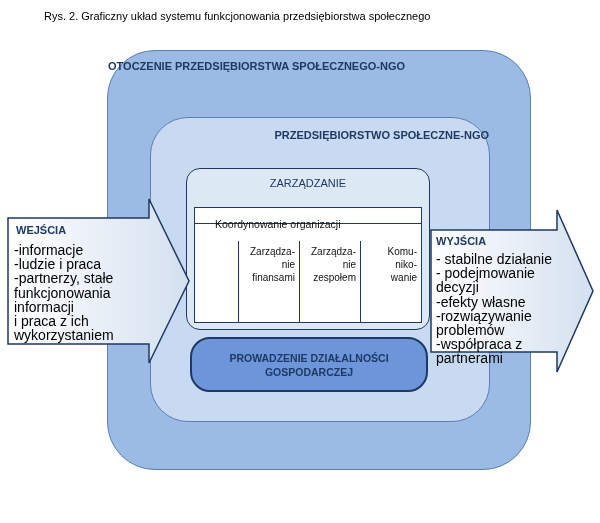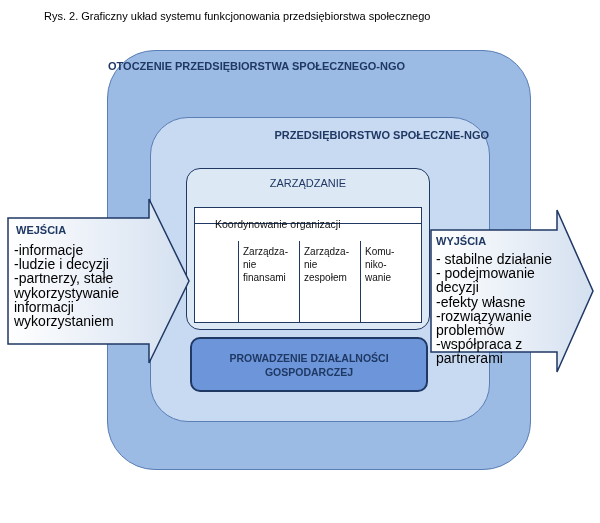--- a/index.html
+++ b/index.html
@@ -28,25 +28,25 @@
   .inner-box .box-title{margin-top:11px;text-align:right;font-size:11px;font-weight:bold;color:var(--navy);}
 
   .mgmt-box{position:absolute;left:186px;top:168px;width:244px;height:162px;
     background:var(--mgmt);border:1.5px solid var(--navy);border-radius:14px;}
   .mgmt-title{margin-top:8px;text-align:center;font-size:11px;font-weight:normal;color:var(--navy);}
 
   .table{position:absolute;left:7px;top:38px;right:7px;bottom:6px;
     background:#ffffff;border:1px solid var(--navy);}
   .coord-row{height:16px;line-height:32px;padding-left:20px;font-size:10.5px;color:#111;
     border-bottom:1px solid var(--navy);}
-  .cells{position:absolute;left:43px;right:0;top:33px;bottom:0;display:flex;}
+  .cells{position:absolute;left:43px;right:0;top:33px;bottom:0;display:flex;text-align:right;}
   .cell{flex:1;border-left:1px solid var(--navy);padding:4px 4px;font-size:10px;line-height:13px;color:#111;}
 
   .business-box{position:absolute;left:190px;top:337px;width:238px;height:55px;
-    background:var(--business);border:2px solid var(--navy);border-radius:10px;
+    background:var(--business);border:2px solid var(--navy);border-radius:20px;
     display:flex;align-items:center;justify-content:center;}
   .business-box div{width:215px;text-align:center;font-size:10.5px;font-weight:bold;
     color:var(--navy);line-height:14px;}
 
   .arrow-svg{position:absolute;}
   .arrow-svg.left{left:6px;top:196px;}
   .arrow-svg.right{left:429px;top:207px;}
 
   .arrow-title{position:absolute;font-size:11px;font-weight:bold;color:var(--navy);}
   .arrow-title.left{left:16px;top:224px;width:128px;}
@@ -104,23 +104,24 @@
       <linearGradient id="gradL" x1="0" y1="0" x2="1" y2="0">
         <stop offset="0" stop-color="#ffffff"></stop>
         <stop offset="1" stop-color="#d4e0f0"></stop>
       </linearGradient>
     </defs>
     <polygon points="2,22 143,22 143,3 183,85 143,167 143,148 2,148" fill="url(#gradL)" stroke="#1f3864" stroke-width="1.5"></polygon>
   </svg>
   <div class="arrow-title left">WEJŚCIA</div>
   <div class="arrow-list left">
       <div class="line">-informacje</div>
-      <div class="line">-ludzie i decyzji</div>
+      <div class="line">-ludzie i praca</div>
       <div class="line">-partnerzy, stałe</div>
-      <div class="line">wykorzystywanie informacji</div>
+      <div class="line">funkcjonowania informacji</div>
+      <div class="line">i praca z ich</div>
       <div class="line">wykorzystaniem</div>
     </div>
 
   <svg class="arrow-svg right" width="168" height="168" viewBox="0 0 168 168">
     <defs>
       <linearGradient id="gradR" x1="0" y1="0" x2="1" y2="0">
         <stop offset="0" stop-color="#ffffff"></stop>
         <stop offset="1" stop-color="#d4e0f0"></stop>
       </linearGradient>
     </defs>

